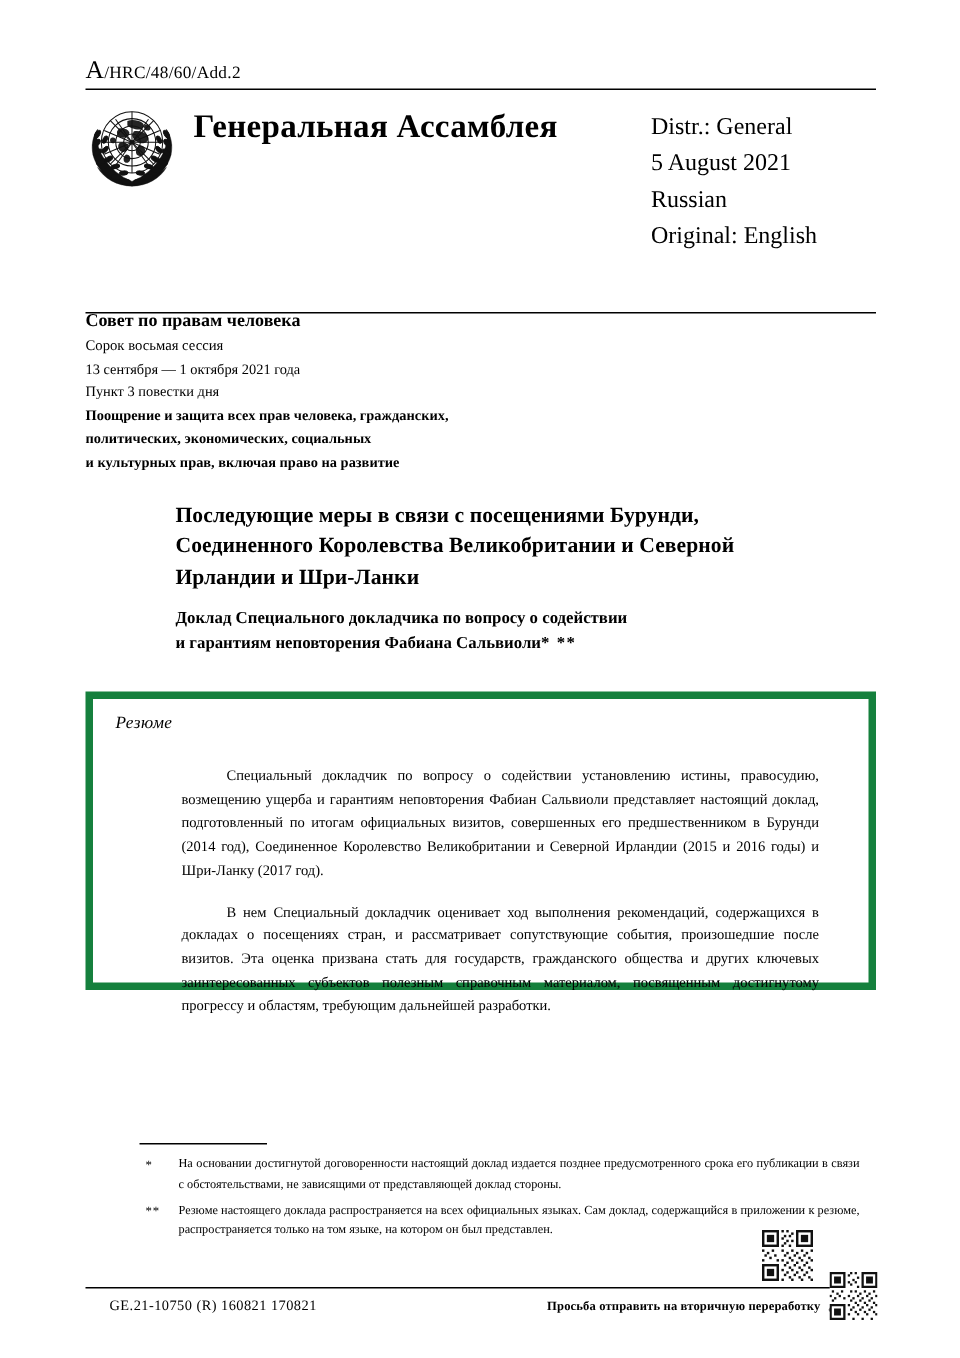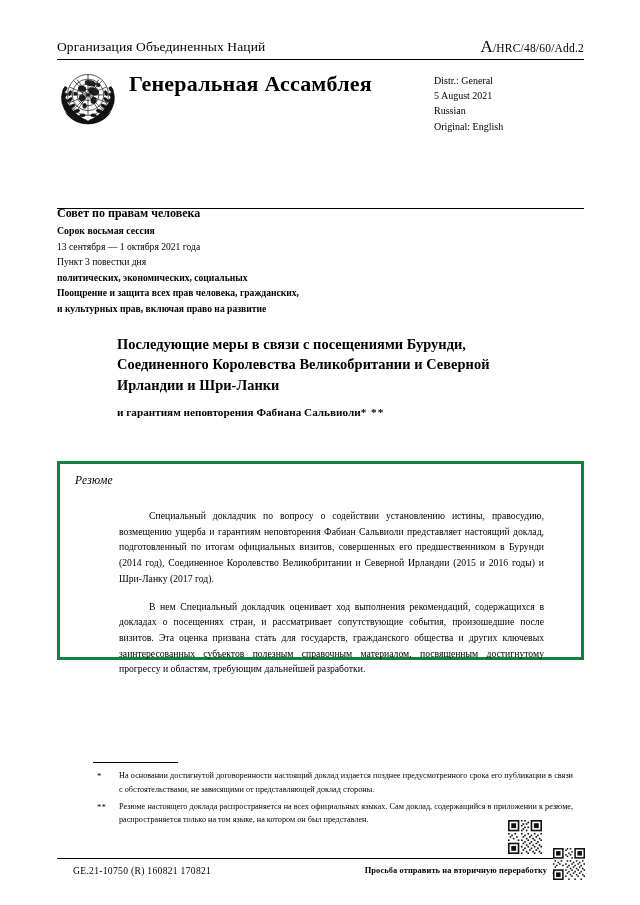--- a/index.html
+++ b/index.html
@@ -73,21 +73,21 @@
     font-weight: bold;
     font-size: 22px;
     letter-spacing: 0.2px;
     margin-left: 10px;
     margin-top: 6px;
     flex: 1 1 auto;
     white-space: nowrap;
   }
   .distr-block {
     font-family: "Liberation Serif", "DejaVu Serif", serif;
-    font-size: 10px;
+    font-size: 16px;
     line-height: 1.52;
     margin-top: 8px;
     flex: 0 0 150px;
   }
 
   
   .section-rule {
     position: absolute;
     left: 57px;
     top: 208px;
@@ -105,21 +105,21 @@
   .session-block .line-b {
     font-weight: bold;
   }
   .session-block .line-head {
     font-weight: bold;
     font-size: 12px;
     line-height: 1.5;
     margin-bottom: 1px;
   }
   .session-block .line-sub {
-    font-weight: bold;
+    font-weight: normal;
     font-size: 9.8px;
   }
 
   
   .main-title {
     position: absolute;
     left: 117px;
     top: 334px;
     width: 450px;
     font-weight: bold;
@@ -141,21 +141,21 @@
     letter-spacing: 1px;
   }
 
   
   .summary-box {
     position: absolute;
     left: 57px;
     top: 461px;
     width: 527px;
     height: 199px;
-    border: 3px solid #15803d;
+    border: 5px solid #15803d;
     box-sizing: border-box;
     background: #fff;
   }
   .summary-label {
     position: absolute;
     left: 15px;
     top: 10px;
     font-style: italic;
     font-size: 11.5px;
     letter-spacing: 0.3px;
@@ -261,21 +261,20 @@
     height: 32px;
   }
 </style>
 </head>
 <body>
 
 <div class="page">
 
   <div class="masthead">
     <div class="masthead-row1">
-      <div class="org-name">Организация Объединенных Наций</div>
       <div class="doc-symbol"><span class="big-a">A</span><span>/HRC/48/60/Add.2</span></div>
     </div>
     <div class="masthead-rule"></div>
     <div class="masthead-row2">
 
       <svg class="emblem" viewBox="0 0 100 100">
         <g fill="#111" stroke="#111">
 
           <path d="M50 92 C30 90 13 78 8 58 C6 48 8 38 13 31 C11 41 13 52 19 61 C26 72 37 82 50 87 Z" stroke-width="0.5"></path>
           <path d="M50 92 C34 92 20 84 13 72 C19 78 28 83 38 86 Z" stroke-width="0.4"></path>
@@ -348,32 +347,33 @@
     </div>
   </div>
 
   <div class="section-rule"></div>
 
   <div class="session-block">
     <div class="line-head">Совет по правам человека</div>
     <div class="line-sub">Сорок восьмая сессия</div>
     <div>13 сентября — 1 октября 2021 года</div>
     <div>Пункт 3 повестки дня</div>
+    <div class="line-b">Поощрение и защита всех прав человека, гражданских,</div>
     <div class="line-b">политических, экономических, социальных</div>
-    <div class="line-b">Поощрение и защита всех прав человека, гражданских,</div>
     <div class="line-b">и культурных прав, включая право на развитие</div>
   </div>
 
   <div class="main-title">
     <div>Последующие меры в связи с посещениями Бурунди,</div>
     <div>Соединенного Королевства Великобритании и Северной</div>
     <div>Ирландии и Шри-Ланки</div>
   </div>
 
   <div class="sub-title">
+    <div>Доклад Специального докладчика по вопросу о содействии</div>
     <div><span>и гарантиям неповторения Фабиана Сальвиоли</span><span class="stars">* **</span></div>
   </div>
 
   <div class="summary-box">
     <div class="summary-label">Резюме</div>
     <div class="summary-body">
       <p>Специальный докладчик по вопросу о содействии установлению истины, правосудию, возмещению ущерба и гарантиям неповторения Фабиан Сальвиоли представляет настоящий доклад, подготовленный по итогам официальных визитов, совершенных его предшественником в Бурунди (2014 год), Соединенное Королевство Великобритании и Северной Ирландии (2015 и 2016 годы) и Шри-Ланку (2017 год).</p>
       <p>В нем Специальный докладчик оценивает ход выполнения рекомендаций, содержащихся в докладах о посещениях стран, и рассматривает сопутствующие события, произошедшие после визитов. Эта оценка призвана стать для государств, гражданского общества и других ключевых заинтересованных субъектов полезным справочным материалом, посвященным достигнутому прогрессу и областям, требующим дальнейшей разработки.</p>
     </div>
   </div>

